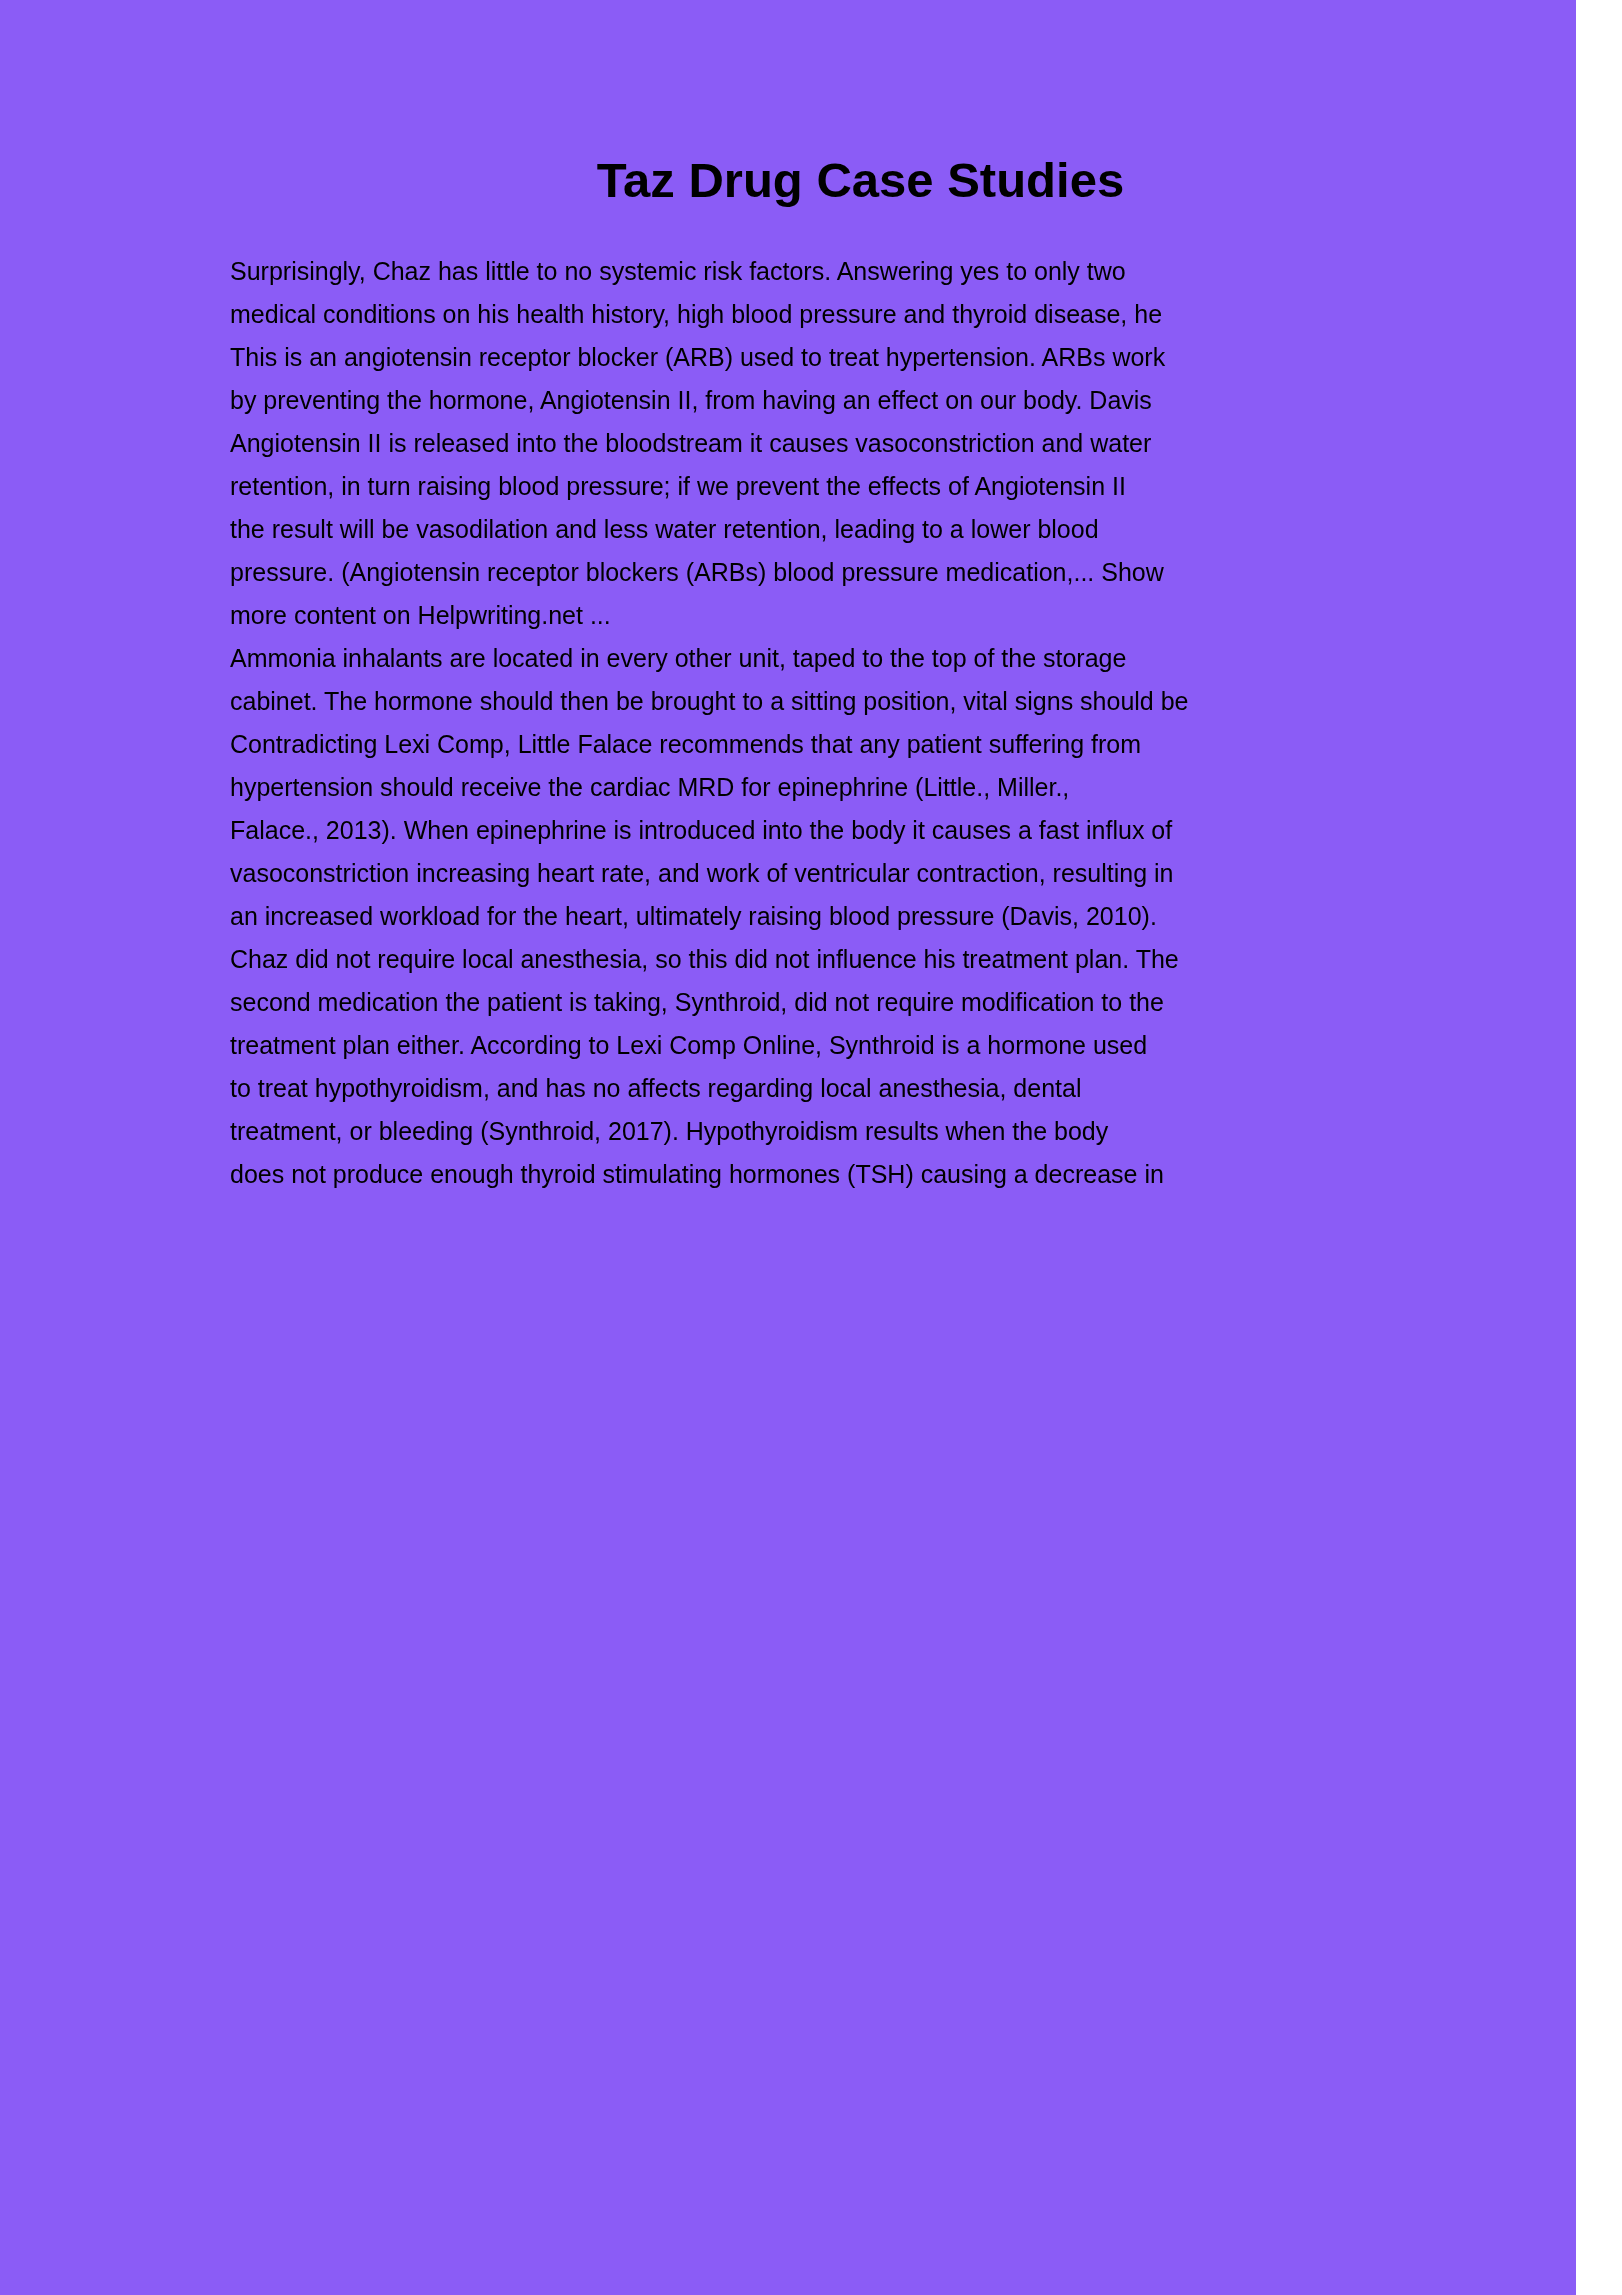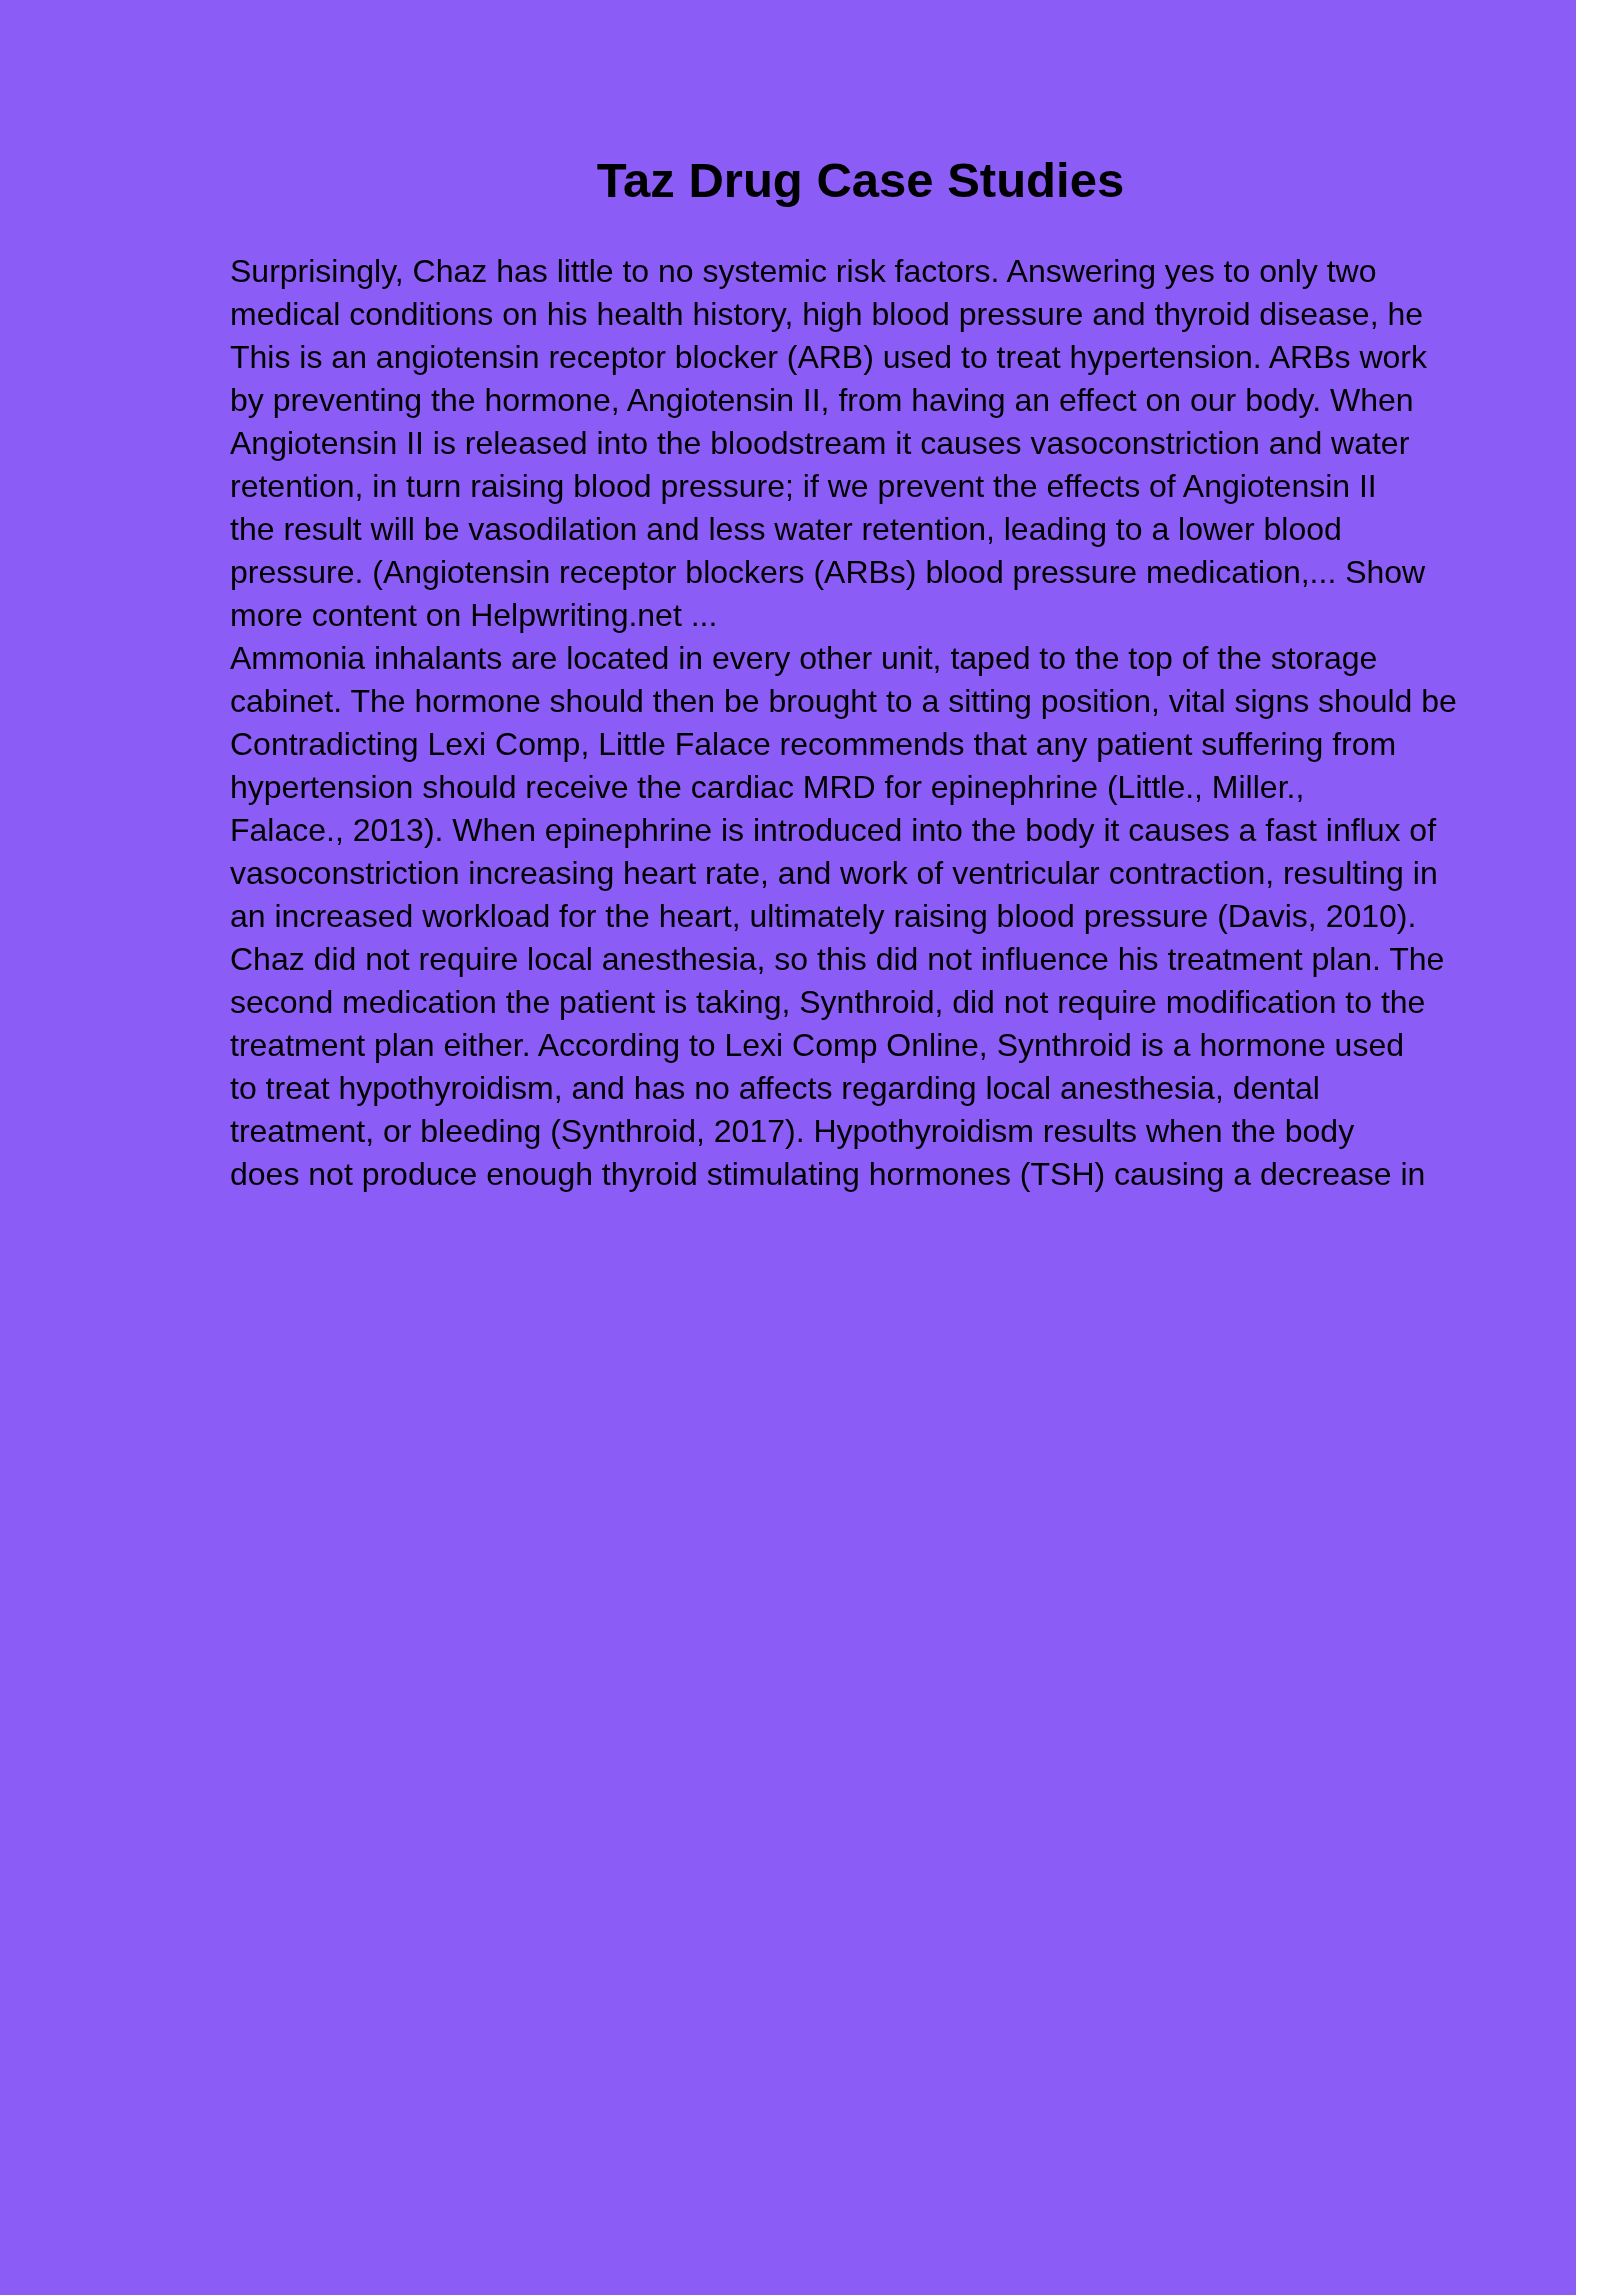--- a/index.html
+++ b/index.html
@@ -27,21 +27,21 @@
     line-height: 49px;
     font-weight: bold;
     text-align: center;
     white-space: nowrap;
   }
   .doc-body {
     position: absolute;
     top: 250px;
     left: 230px;
     width: 1261px;
-    font-size: 32px;
+    font-size: 25px;
     line-height: 43px;
     text-align: left;
   }
   .paragraph {
     margin: 0;
     padding: 0;
   }
   .text-line {
     white-space: nowrap;
   }
@@ -49,21 +49,21 @@
 </head>
 <body>
 
 <div class="page">
   <h1 class="doc-title">Taz Drug Case Studies</h1>
   <div class="doc-body">
     <div class="paragraph">
         <div class="text-line">Surprisingly, Chaz has little to no systemic risk factors. Answering yes to only two</div>
         <div class="text-line">medical conditions on his health history, high blood pressure and thyroid disease, he</div>
         <div class="text-line">This is an angiotensin receptor blocker (ARB) used to treat hypertension. ARBs work</div>
-        <div class="text-line">by preventing the hormone, Angiotensin II, from having an effect on our body. When</div>
+        <div class="text-line">by preventing the hormone, Angiotensin II, from having an effect on our body. Davis</div>
         <div class="text-line">Angiotensin II is released into the bloodstream it causes vasoconstriction and water</div>
         <div class="text-line">retention, in turn raising blood pressure; if we prevent the effects of Angiotensin II</div>
         <div class="text-line">the result will be vasodilation and less water retention, leading to a lower blood</div>
         <div class="text-line">pressure. (Angiotensin receptor blockers (ARBs) blood pressure medication,... Show</div>
         <div class="text-line">more content on Helpwriting.net ...</div>
       </div>
     <div class="paragraph">
         <div class="text-line">Ammonia inhalants are located in every other unit, taped to the top of the storage</div>
         <div class="text-line">cabinet. The hormone should then be brought to a sitting position, vital signs should be</div>
         <div class="text-line">Contradicting Lexi Comp, Little Falace recommends that any patient suffering from</div>

